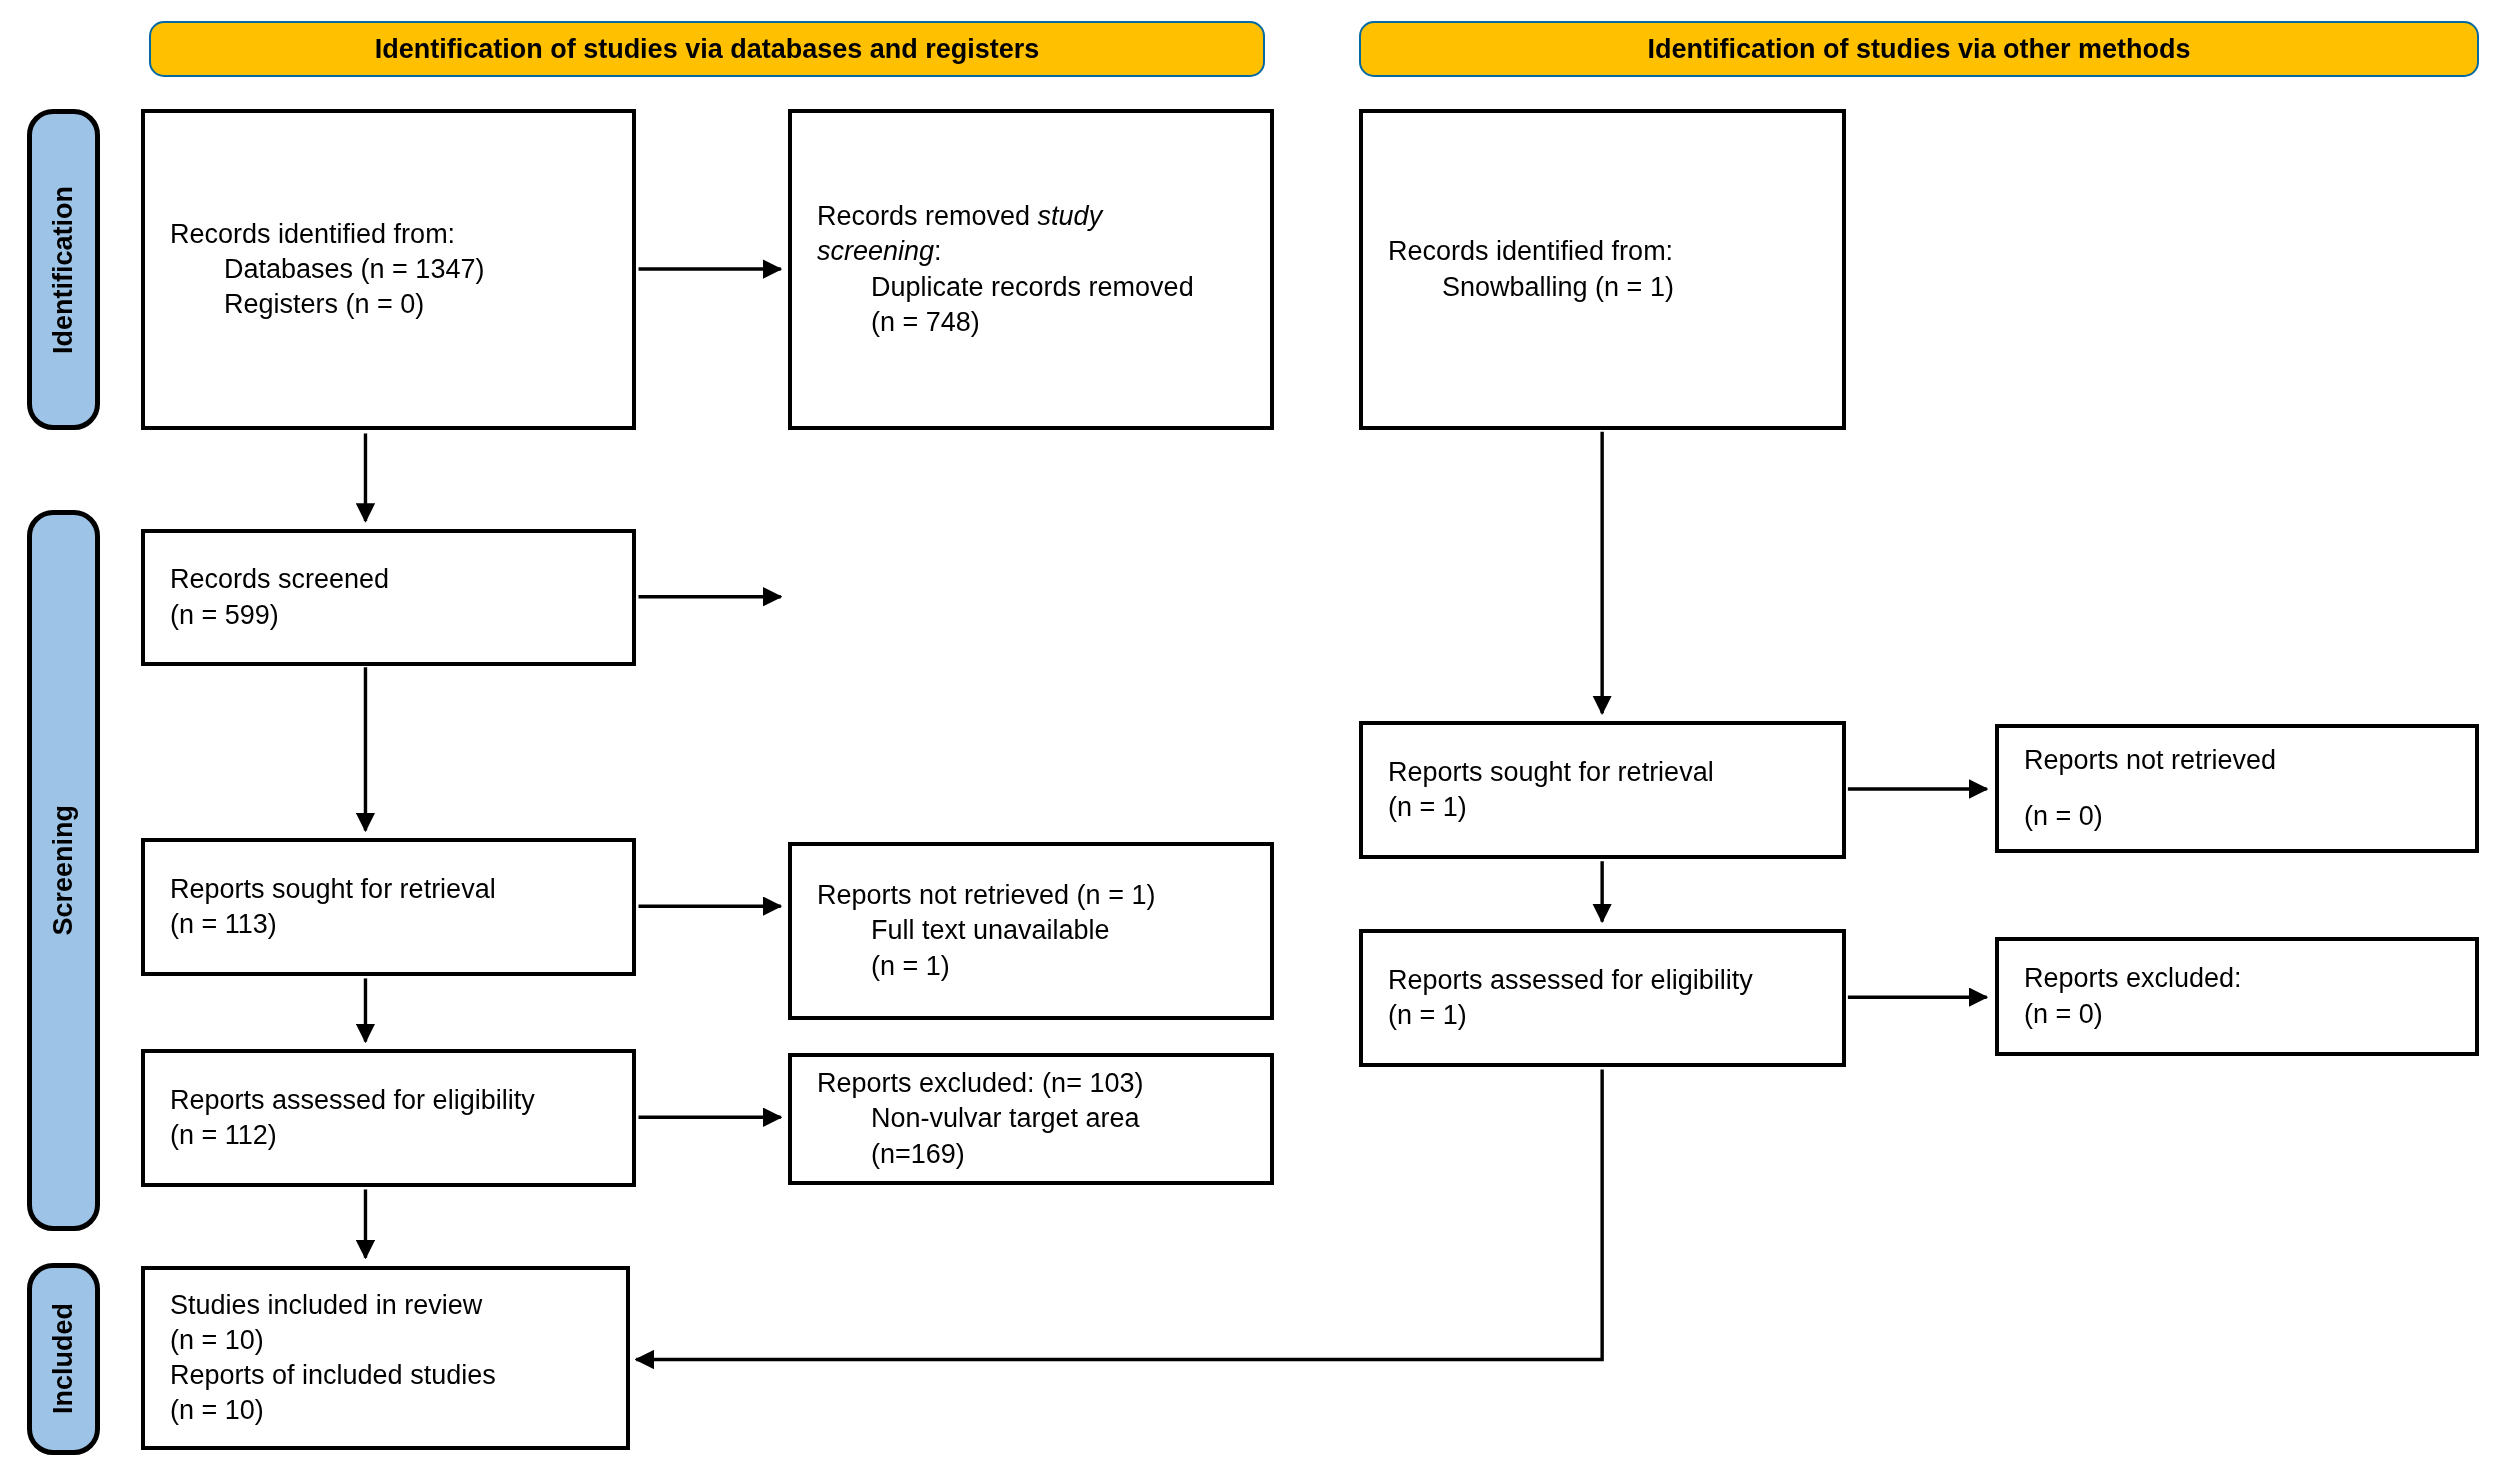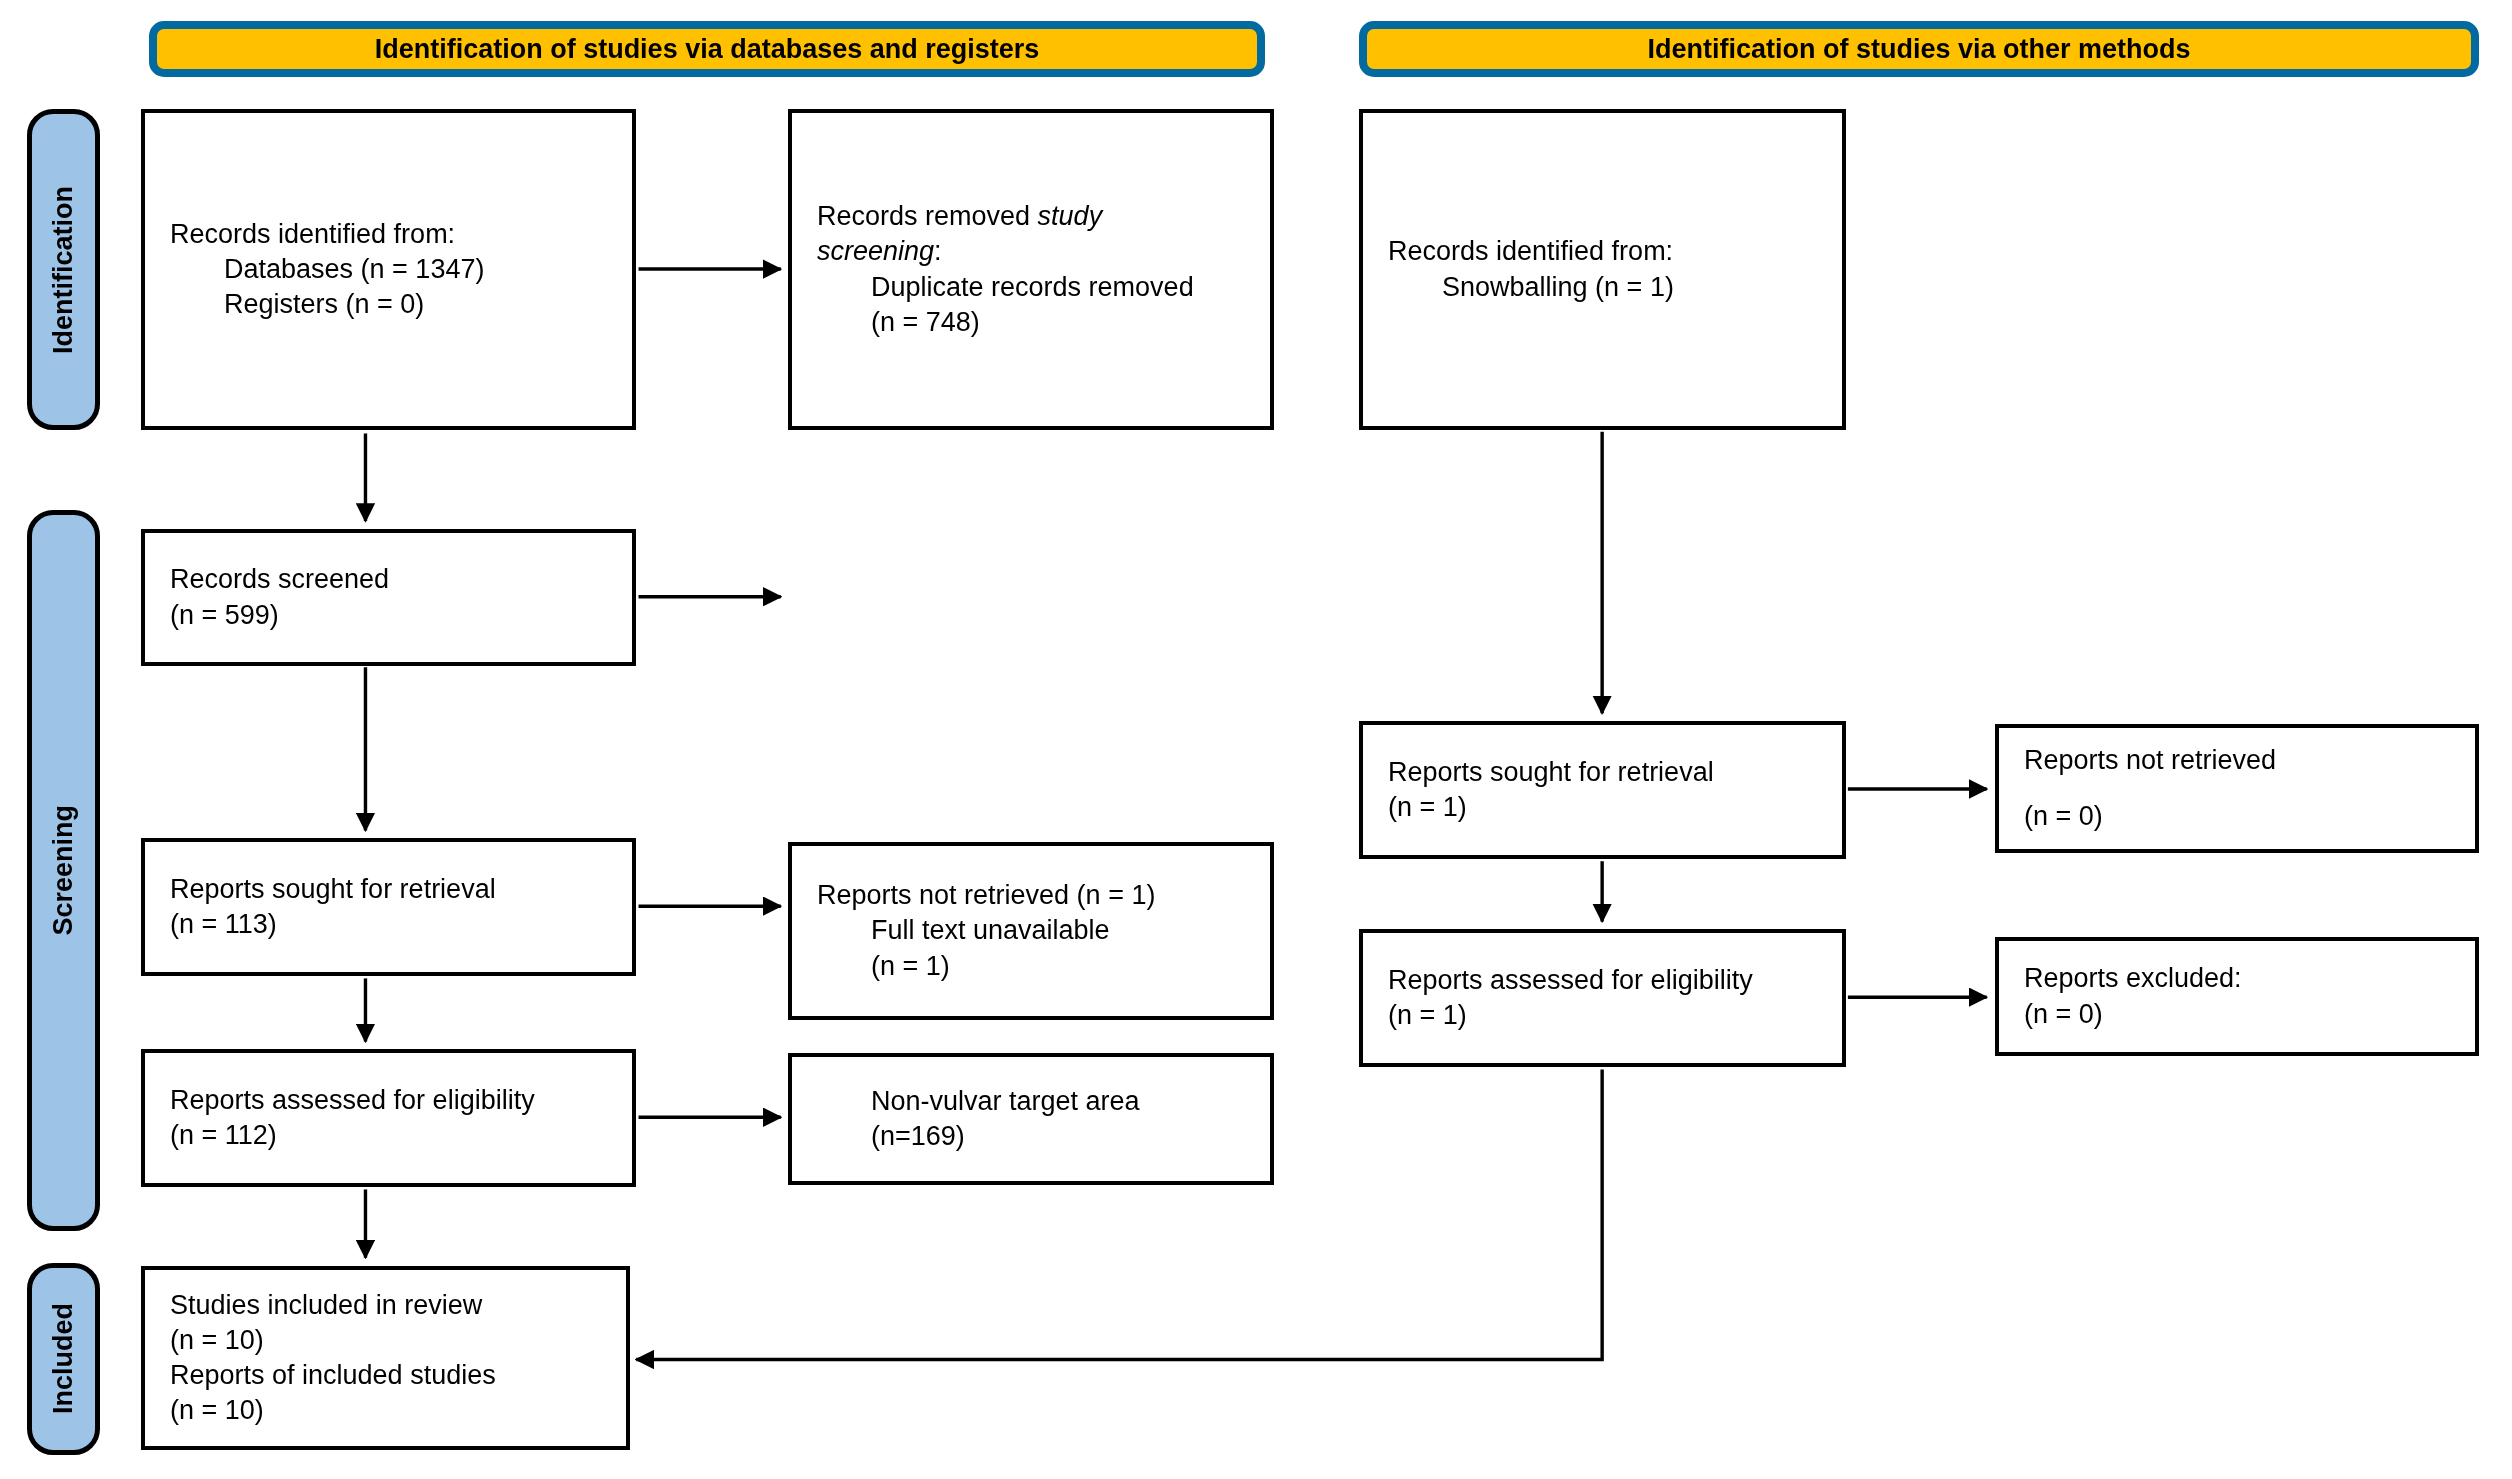--- a/index.html
+++ b/index.html
@@ -8,21 +8,21 @@
     width: 2512px;
     height: 1479px;
     background: #ffffff;
     font-family: "Liberation Sans", sans-serif;
     color: #000000;
     overflow: hidden;
   }
   .hdr {
     position: absolute;
     background: #FFC000;
-    border: 8px solid #0369a1;
+    border: 2px solid #0369a1;
     border-radius: 15px;
     box-sizing: border-box;
     display: flex;
     align-items: center;
     justify-content: center;
     font-weight: bold;
     font-size: 27px;
   }
   .stage {
     position: absolute;
@@ -113,20 +113,21 @@
     <div class="indent">Full text unavailable</div>
     <div class="indent">(n = 1)</div>
   </div>
 
   <div class="box" style="left:141px; top:1049px; width:495px; height:138px;">
     <div>Reports assessed for eligibility</div>
     <div>(n = 112)</div>
   </div>
 
   <div class="box" style="left:788px; top:1053px; width:486px; height:132px;">
+    <div>Reports excluded: (n= 103)</div>
     <div class="indent">Non-vulvar target area</div>
     <div class="indent">(n=169)</div>
   </div>
 
   <div class="box" style="left:141px; top:1266px; width:489px; height:184px;">
     <div>Studies included in review</div>
     <div>(n = 10)</div>
     <div>Reports of included studies</div>
     <div>(n = 10)</div>
   </div>

